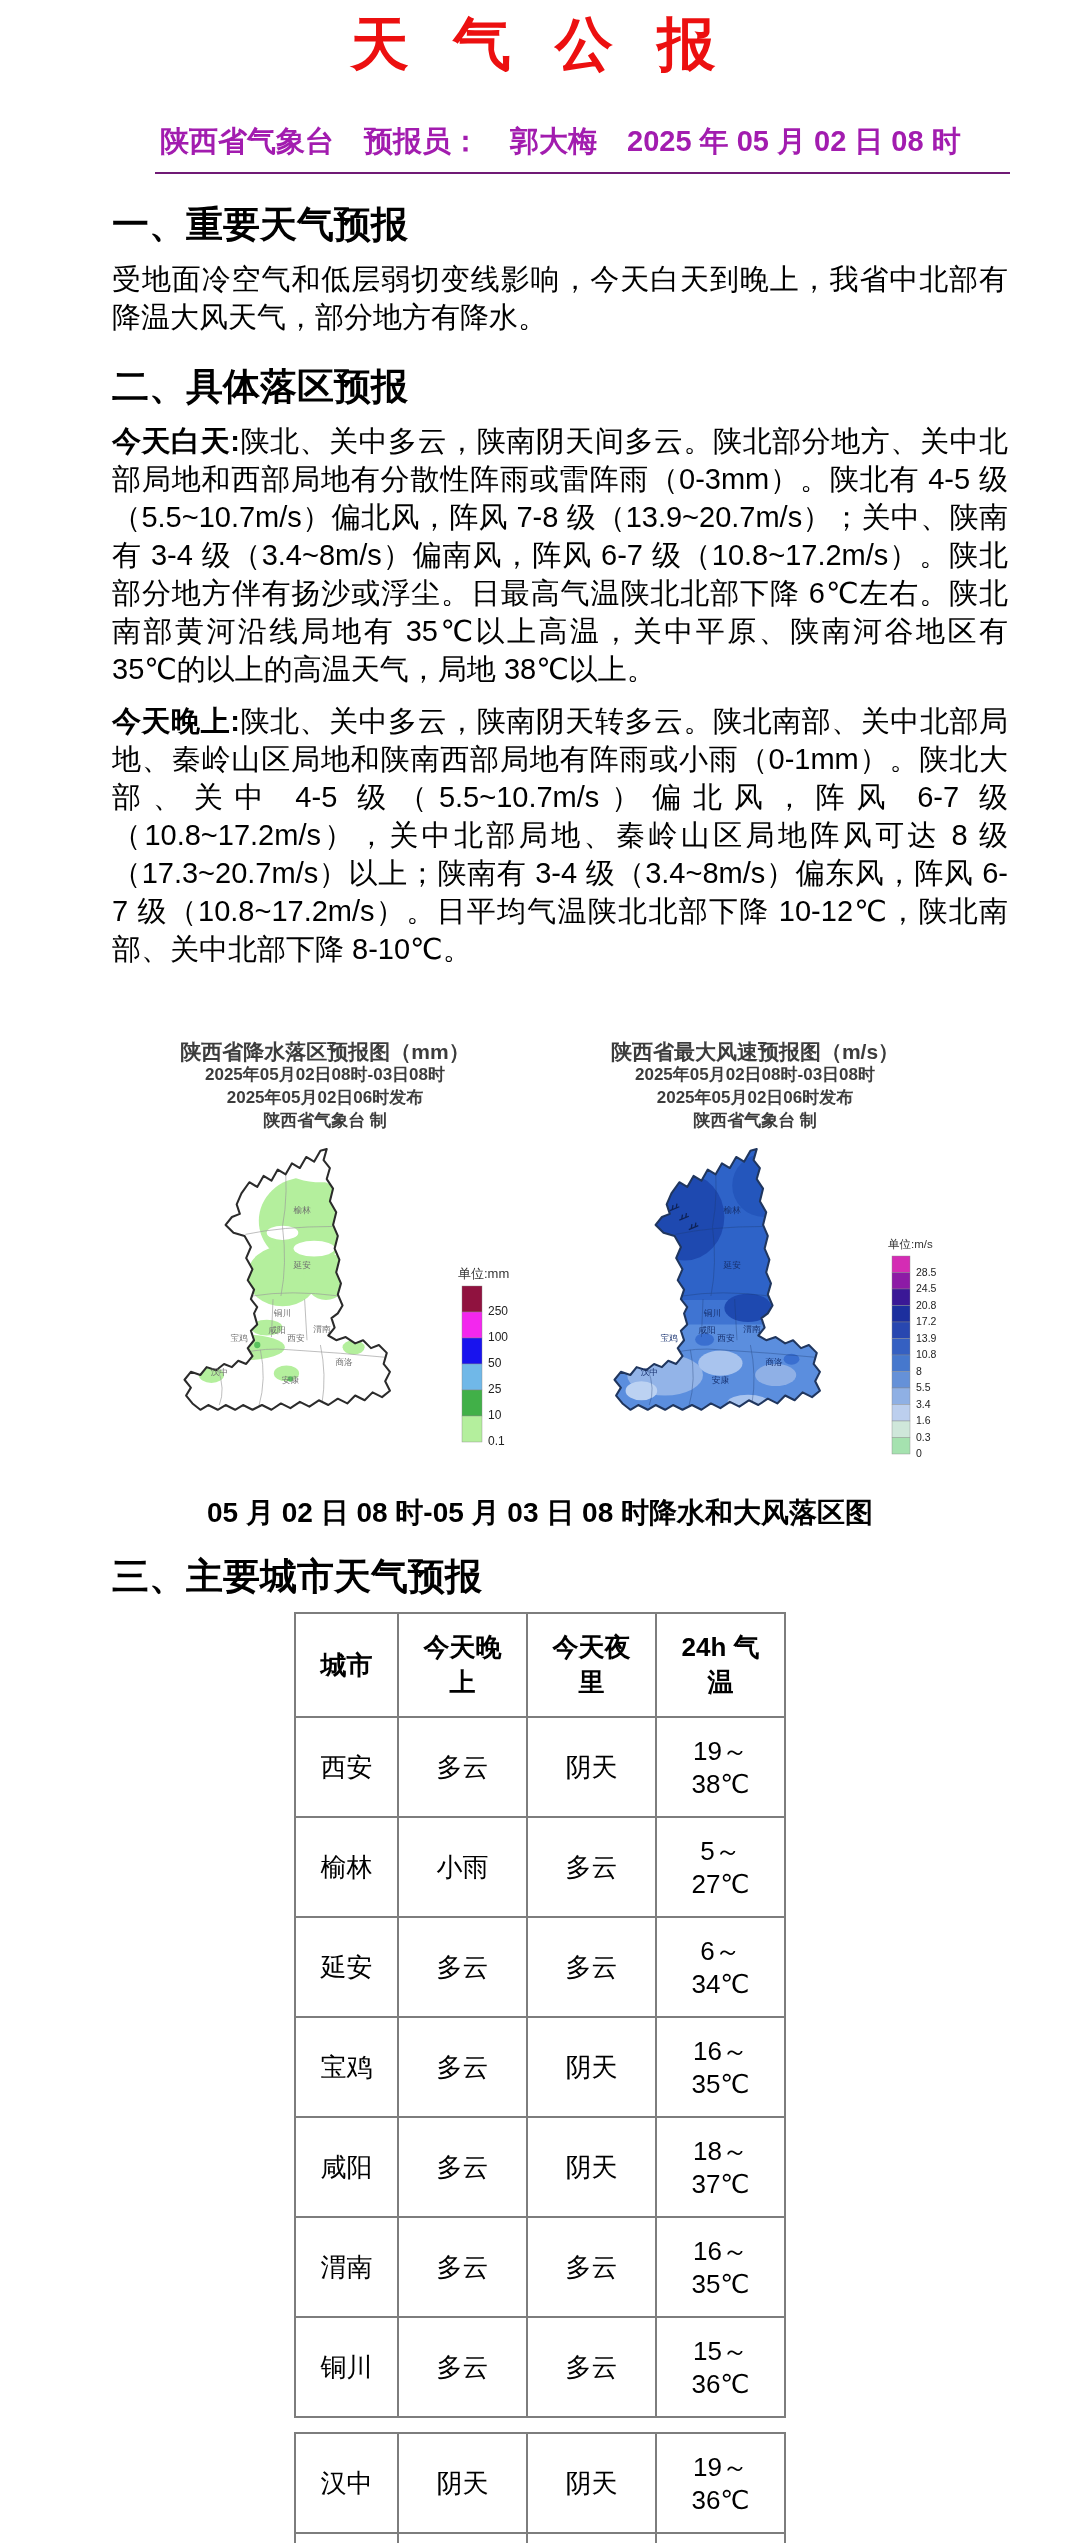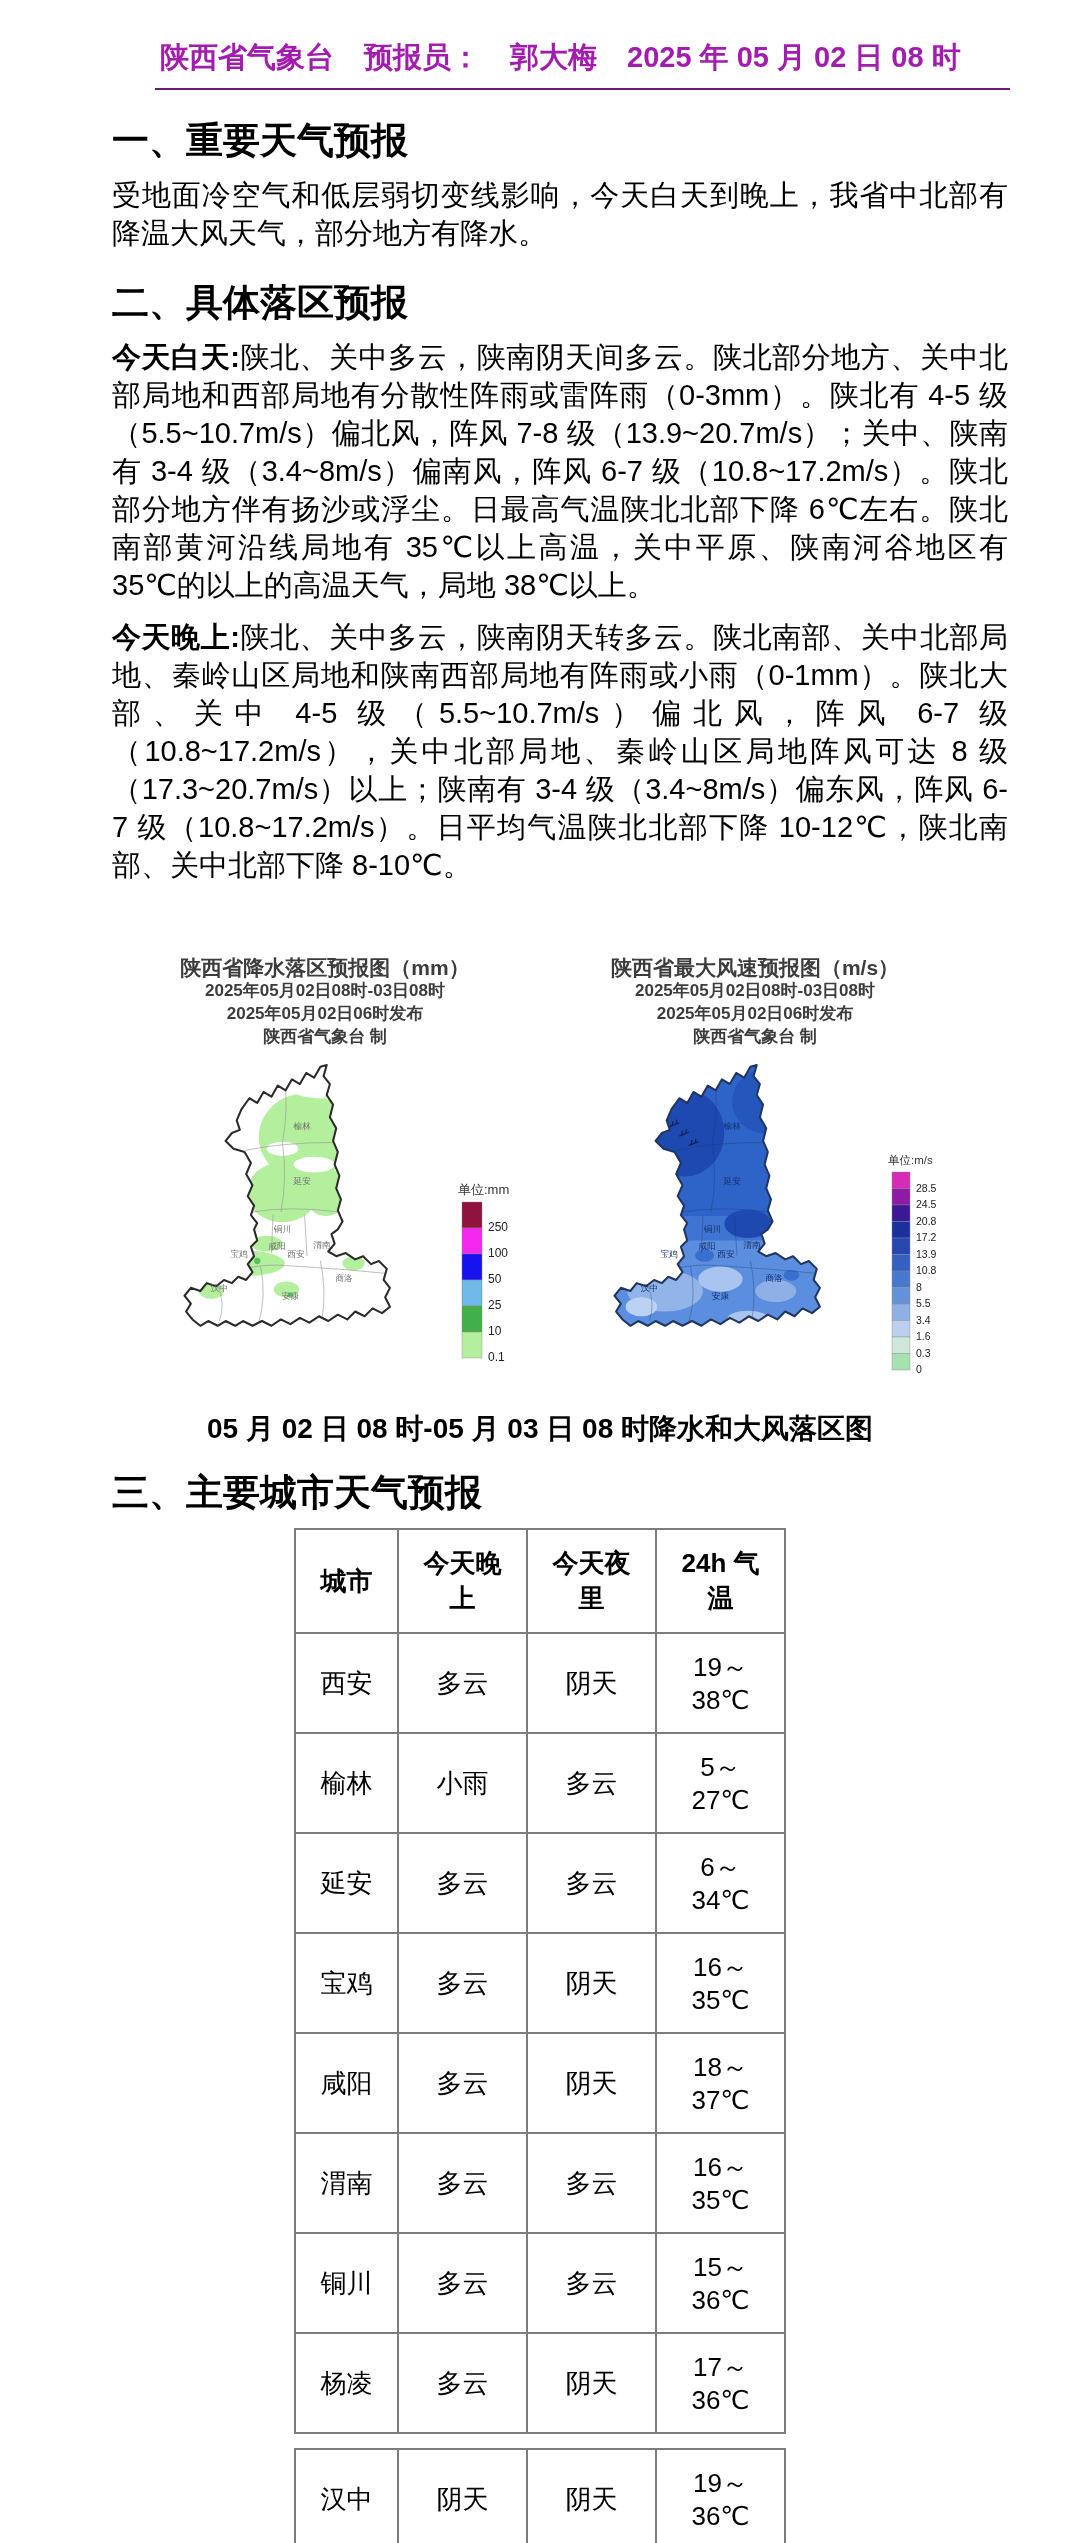--- a/index.html
+++ b/index.html
@@ -27,20 +27,21 @@
         vertical-align:middle;font-size:26px;padding:16px;color:#000;overflow:hidden;}
   table.city-table th{height:48px;font-weight:bold;}
   table.city-table td{height:56px;font-weight:normal;}
   col.c0{width:103px;} col.c1{width:129px;} col.c2{width:129px;} col.c3{width:129px;}
 </style>
 </head>
 <body>
 
 <div class="page">
 
+  <h1 class="doc-title">天 气 公 报</h1>
 
   <div class="meta-line">
     <span>陕西省气象台</span><span class="gap"></span><span>预报员：</span><span class="gap"></span><span>郭大梅</span><span class="gap"></span><span>2025 年 05 月 02 日 08 时</span>
   </div>
 
   <div class="content">
     <h2 class="sec">一、重要天气预报</h2>
     <p class="body">受地面冷空气和低层弱切变线影响，今天白天到晚上，我省中北部有降温大风天气，部分地方有降水。</p>
 
     <h2 class="sec">二、具体落区预报</h2>
@@ -264,26 +265,20 @@
           <td>多云</td>
           <td>多云</td>
           <td>16～35℃</td>
         </tr>
         <tr>
           <td>铜川</td>
           <td>多云</td>
           <td>多云</td>
           <td>15～36℃</td>
         </tr>
-        <tr>
-          <td>杨凌</td>
-          <td>多云</td>
-          <td>阴天</td>
-          <td>17～36℃</td>
-        </tr>
       </tbody>
   </table>
 
   <table class="city-table south" id="city-table-south">
     <colgroup>
         <col class="c0">
         <col class="c1">
         <col class="c2">
         <col class="c3">
       </colgroup>

